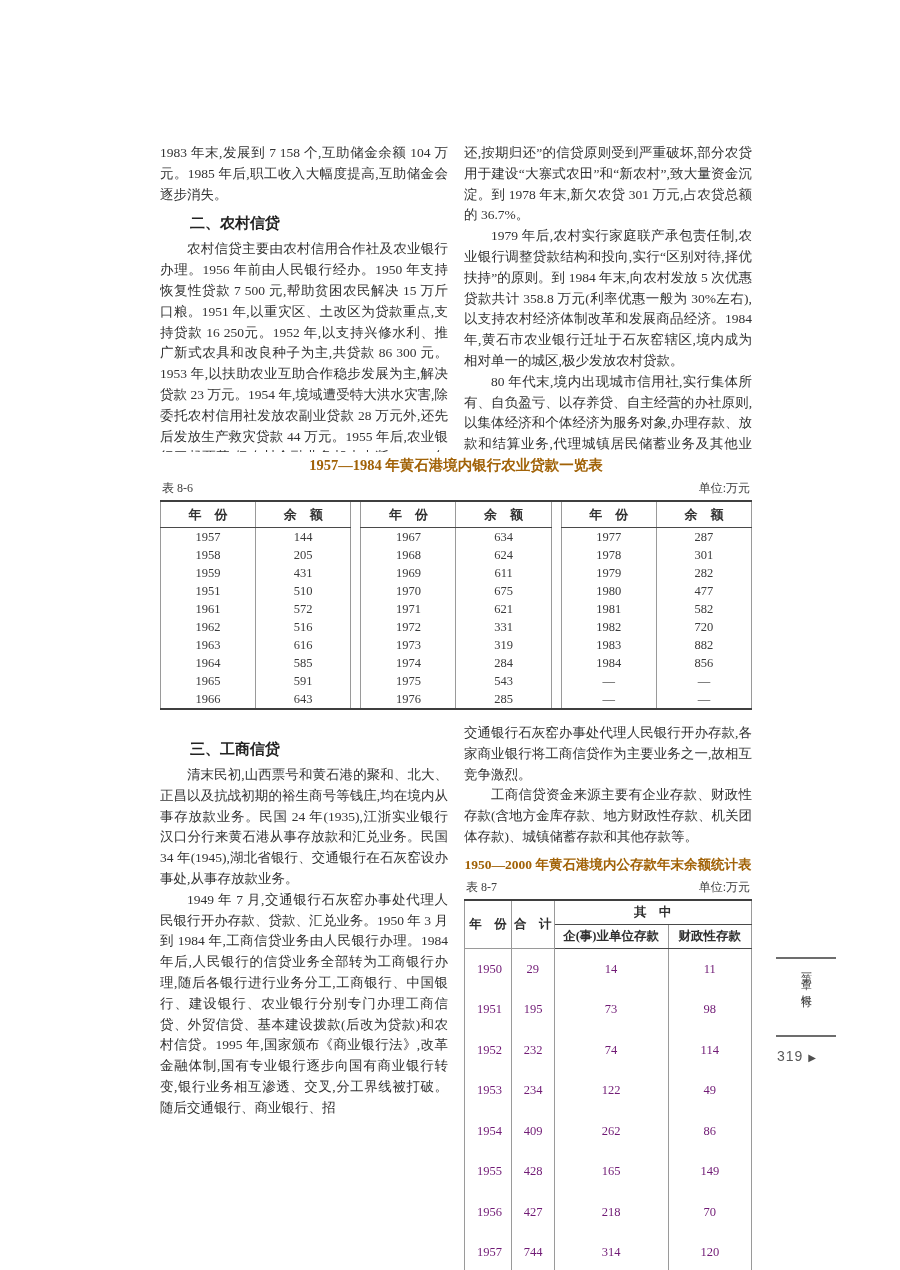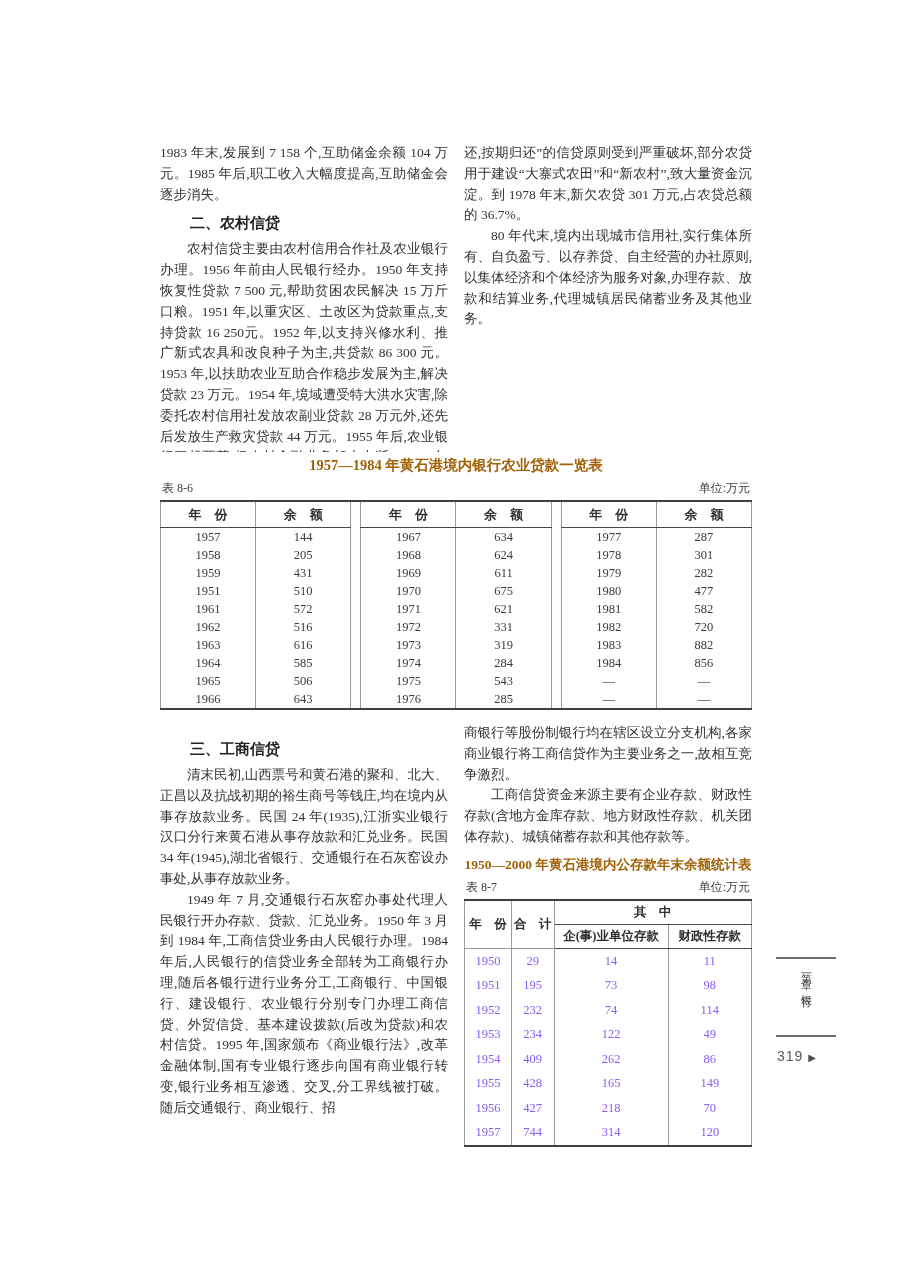--- a/index.html
+++ b/index.html
@@ -51,23 +51,23 @@
     border-left:1px solid #9a9a9a; border-right:1px solid #9a9a9a;
     margin-top:3px;
   }
   .t87 th {
     font-size:12.5px; font-weight:bold; text-align:center; padding:1px 0;
     border:1px solid #9a9a9a; height:21px; color:#2e2e2e;
   }
   .t87 thead tr:last-child th { border-bottom:1.5px solid #4a4a4a; }
   .t87 th.span2 { border-bottom:1.5px solid #4a4a4a; }
   .t87 td {
-    font-size:12.5px; text-align:center; padding:4px; height:16.5px;
+    font-size:12.5px; text-align:center; padding:12px; height:16.5px;
     border-left:1px solid #9a9a9a; border-right:1px solid #9a9a9a;
-    border-top:0; border-bottom:0; color:#8b5cf6;
+    border-top:0; border-bottom:0; color:#701a75;
   }
 
   
   .margin-tab {
     position:absolute; left:776px; top:957px; width:60px; height:76px;
     border-top:2px solid #6d6d6d; border-bottom:2px solid #6d6d6d;
     display:flex; align-items:flex-start; justify-content:center;
   }
   .vtext {
     writing-mode:vertical-rl; font-size:11px; letter-spacing:2.5px;
@@ -87,20 +87,21 @@
   <div class="content">
 
     <section class="two-col top-section">
       <div class="col">
         <p class="body">1983 年末,发展到 7 158 个,互助储金余额 104 万元。1985 年后,职工收入大幅度提高,互助储金会逐步消失。</p>
         <h3 class="sec-head">二、农村信贷</h3>
         <p class="body indent">农村信贷主要由农村信用合作社及农业银行办理。1956 年前由人民银行经办。1950 年支持恢复性贷款 7 500 元,帮助贫困农民解决 15 万斤口粮。1951 年,以重灾区、土改区为贷款重点,支持贷款 16 250元。1952 年,以支持兴修水利、推广新式农具和改良种子为主,共贷款 86 300 元。1953 年,以扶助农业互助合作稳步发展为主,解决贷款 23 万元。1954 年,境域遭受特大洪水灾害,除委托农村信用社发放农副业贷款 28 万元外,还先后发放生产救灾贷款 44 万元。1955 年后,农业银行三起两落,但农村金融业务却未中断。1966 年到 1976 年,“有借有</p>
       </div>
       <div class="col">
         <p class="body">还,按期归还”的信贷原则受到严重破坏,部分农贷用于建设“大寨式农田”和“新农村”,致大量资金沉淀。到 1978 年末,新欠农贷 301 万元,占农贷总额的 36.7%。</p>
+        <p class="body indent">1979 年后,农村实行家庭联产承包责任制,农业银行调整贷款结构和投向,实行“区别对待,择优扶持”的原则。到 1984 年末,向农村发放 5 次优惠贷款共计 358.8 万元(利率优惠一般为 30%左右),以支持农村经济体制改革和发展商品经济。1984 年,黄石市农业银行迁址于石灰窑辖区,境内成为相对单一的城区,极少发放农村贷款。</p>
         <p class="body indent">80 年代末,境内出现城市信用社,实行集体所有、自负盈亏、以存养贷、自主经营的办社原则,以集体经济和个体经济为服务对象,办理存款、放款和结算业务,代理城镇居民储蓄业务及其他业务。</p>
       </div>
     </section>
 
     <section>
       <div class="tbl-title">1957—1984 年黄石港境内银行农业贷款一览表</div>
       <div class="tbl-meta">
         <span>表 8-6</span>
         <span>单位:万元</span>
       </div>
@@ -140,21 +141,21 @@
               <tr>
                 <td>1963</td>
                 <td>616</td>
               </tr>
               <tr>
                 <td>1964</td>
                 <td>585</td>
               </tr>
               <tr>
                 <td>1965</td>
-                <td>506</td>
+                <td>591</td>
               </tr>
               <tr>
                 <td>1966</td>
                 <td>643</td>
               </tr>
             </tbody>
         </table>
         <table class="t86">
           <thead>
               <tr>
@@ -258,21 +259,21 @@
       </div>
     </section>
 
     <section class="two-col" style="margin-top:13px;">
       <div class="col">
         <h3 class="sec-head" style="margin-top:17px;">三、工商信贷</h3>
         <p class="body indent">清末民初,山西票号和黄石港的聚和、北大、正昌以及抗战初期的裕生商号等钱庄,均在境内从事存放款业务。民国 24 年(1935),江浙实业银行汉口分行来黄石港从事存放款和汇兑业务。民国 34 年(1945),湖北省银行、交通银行在石灰窑设办事处,从事存放款业务。</p>
         <p class="body indent">1949 年 7 月,交通银行石灰窑办事处代理人民银行开办存款、贷款、汇兑业务。1950 年 3 月到 1984 年,工商信贷业务由人民银行办理。1984 年后,人民银行的信贷业务全部转为工商银行办理,随后各银行进行业务分工,工商银行、中国银行、建设银行、农业银行分别专门办理工商信贷、外贸信贷、基本建设拨款(后改为贷款)和农村信贷。1995 年,国家颁布《商业银行法》,改革金融体制,国有专业银行逐步向国有商业银行转变,银行业务相互渗透、交叉,分工界线被打破。随后交通银行、商业银行、招</p>
       </div>
       <div class="col">
-        <p class="body">商银行等股份制银行均在辖区设立分支机构,各家商业银行将工商信贷作为主要业务之一,故相互竞争激烈。</p>
+        <p class="body">交通银行石灰窑办事处代理人民银行开办存款,各家商业银行将工商信贷作为主要业务之一,故相互竞争激烈。</p>
         <p class="body indent">工商信贷资金来源主要有企业存款、财政性存款(含地方金库存款、地方财政性存款、机关团体存款)、城镇储蓄存款和其他存款等。</p>
 
         <div class="tbl-title" style="font-size:13.5px; margin-top:8px;">1950—2000 年黄石港境内公存款年末余额统计表</div>
         <div class="tbl-meta">
           <span>表 8-7</span>
           <span>单位:万元</span>
         </div>
         <table class="t87">
           <colgroup>
             <col style="width:46px">

